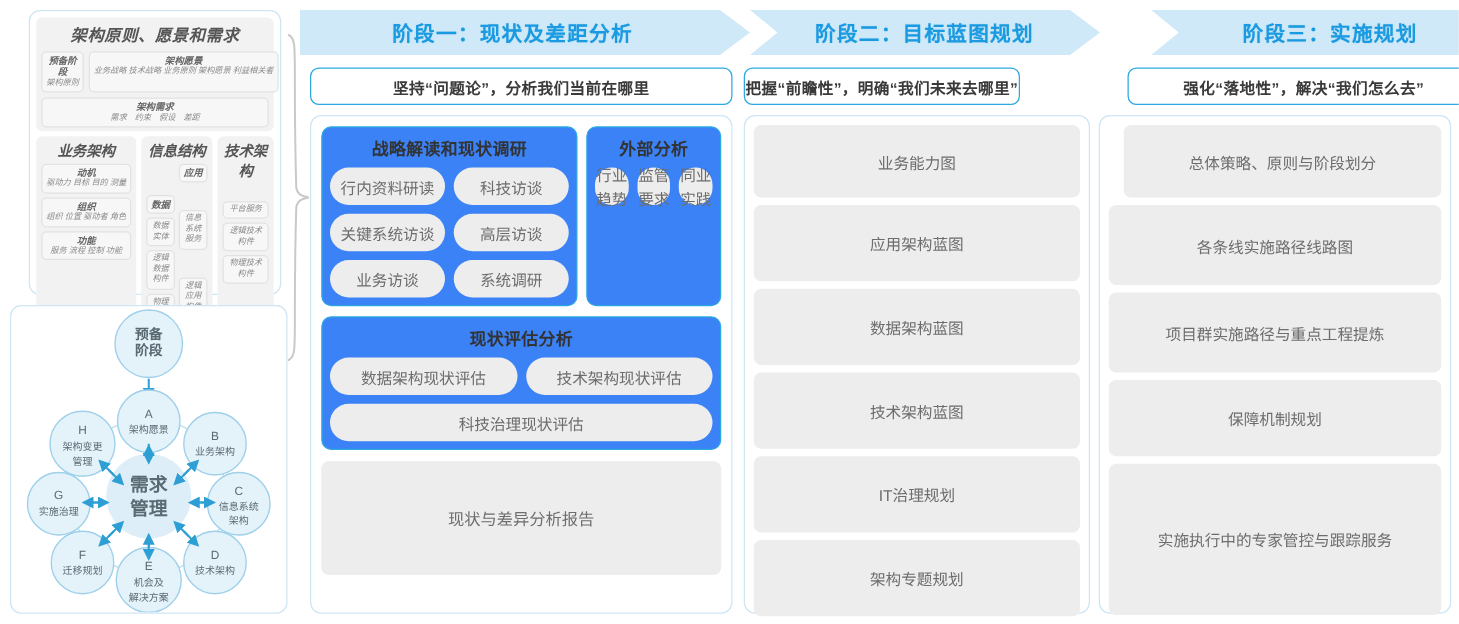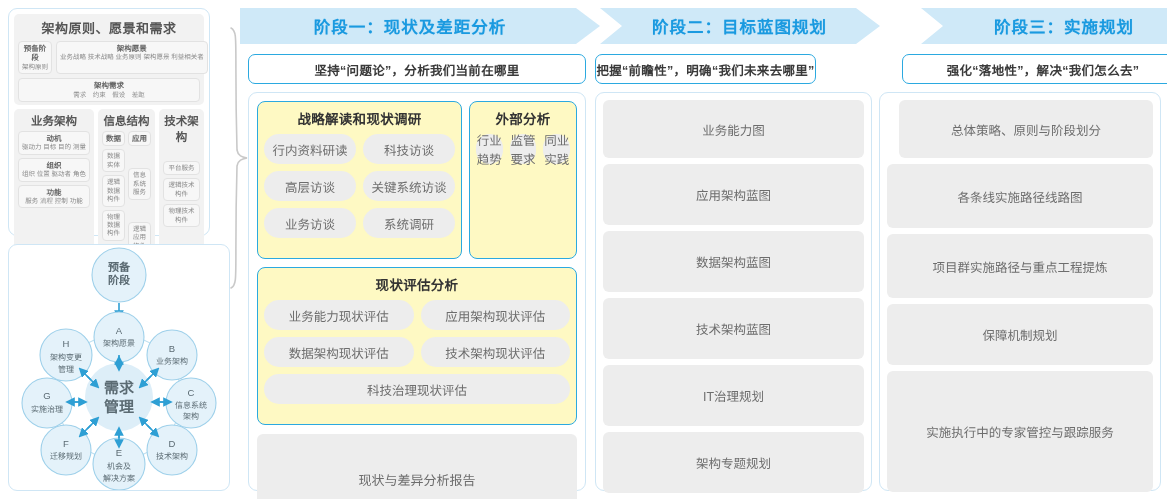--- a/index.html
+++ b/index.html
@@ -11,23 +11,24 @@
     color:#4a4a4a;
     overflow:hidden;
     position:relative;
   }
   .root{position:relative;width:1167px;height:499px;}
 
   
   .left-col{position:absolute;left:8px;top:8px;width:222px;height:483px;}
 
   .togaf-panel{
-    position:absolute;left:0;top:0;width:202px;height:228px;
+    position:absolute;left:15px;top:0;width:202px;height:228px;
     border:1px solid #cfe6f5;border-radius:9px;background:#fff;
     box-sizing:border-box;
+    font-style:italic;
   }
   .togaf-inner{padding:5px 5px;}
   .tg-block{
     background:#f2f2f2;border-radius:5px;margin-bottom:4px;padding:3px 4px;
   }
   .tg-title{
     text-align:center;font-weight:bold;font-size:13px;color:#555;
     letter-spacing:.5px;margin:1px 0 4px;
   }
   .tg-row{display:flex;gap:4px;}
@@ -90,22 +91,22 @@
 
   
   .phase-panel{
     position:absolute;top:92px;
     border:1px solid #cfe6f5;border-radius:9px;background:#fff;
     box-sizing:border-box;
   }
 
   
   .grp{
-    border:1.5px solid #2ba9e0;border-radius:8px;background:#fef9c3;
-    box-sizing:border-box;padding:5px 6px 20px;
+    border:1.5px solid #2ba9e0;border-radius:8px;background:#3b82f6;
+    box-sizing:border-box;padding:5px 6px 6px;
   }
   .grp-title{
     text-align:center;font-weight:bold;font-size:13.5px;color:#333;
     margin:1px 0 6px;letter-spacing:.3px;
   }
   .chip{
     background:#ededed;border-radius:15px;
     display:flex;align-items:center;justify-content:center;
     font-size:12.5px;color:#6d6d6d;box-sizing:border-box;
     text-align:center;
@@ -180,21 +181,21 @@
               <div class="tg-card">
                 <div class="h">功能</div>
                 <div class="s">服务 流程 控制 功能</div>
               </div>
             </div>
           </div>
 
           <div class="tg-col" style="width:72px;">
             <div class="tg-col-title">信息结构</div>
             <div class="tg-sub2">
-              <div class="tg-stack" style="flex:1;">
+              <div class="tg-stack" style="flex:1;margin-top:25px;">
                 <div class="tg-card">
                   <div class="h">数据</div>
                 </div>
                 <div class="tg-card">
                   <div class="s wrap">数据实体</div>
                 </div>
                 <div class="tg-card">
                   <div class="s wrap">逻辑数据构件</div>
                 </div>
                 <div class="tg-card">
@@ -357,45 +358,41 @@
   <div class="phase-panel" style="left:248px;width:338px;height:399px;padding:8px;">
 
     <div class="p1-top">
       <div class="grp p1-left">
         <div class="grp-title">战略解读和现状调研</div>
         <div class="chip-row">
           <div class="chip">行内资料研读</div>
           <div class="chip">科技访谈</div>
         </div>
         <div class="chip-row">
+          <div class="chip">关键系统访谈</div>
           <div class="chip">高层访谈</div>
-          <div class="chip">关键系统访谈</div>
         </div>
         <div class="chip-row">
           <div class="chip">业务访谈</div>
           <div class="chip">系统调研</div>
         </div>
       </div>
 
       <div class="grp p1-right">
         <div class="grp-title">外部分析</div>
         <div class="chip-col">
           <div class="chip">行业趋势</div>
           <div class="chip">监管要求</div>
           <div class="chip">同业实践</div>
         </div>
       </div>
     </div>
 
     <div class="grp assess" style="margin-top:8px;">
       <div class="grp-title">现状评估分析</div>
-      <div class="chip-row">
-        <div class="chip half">业务能力现状评估</div>
-        <div class="chip half">应用架构现状评估</div>
-      </div>
       <div class="chip-row">
         <div class="chip half">数据架构现状评估</div>
         <div class="chip half">技术架构现状评估</div>
       </div>
       <div class="chip full" style="height:30px;">科技治理现状评估</div>
     </div>
 
     <div class="report-chip" style="margin-top:9px;height:91px;">现状与差异分析报告</div>
   </div>
 

